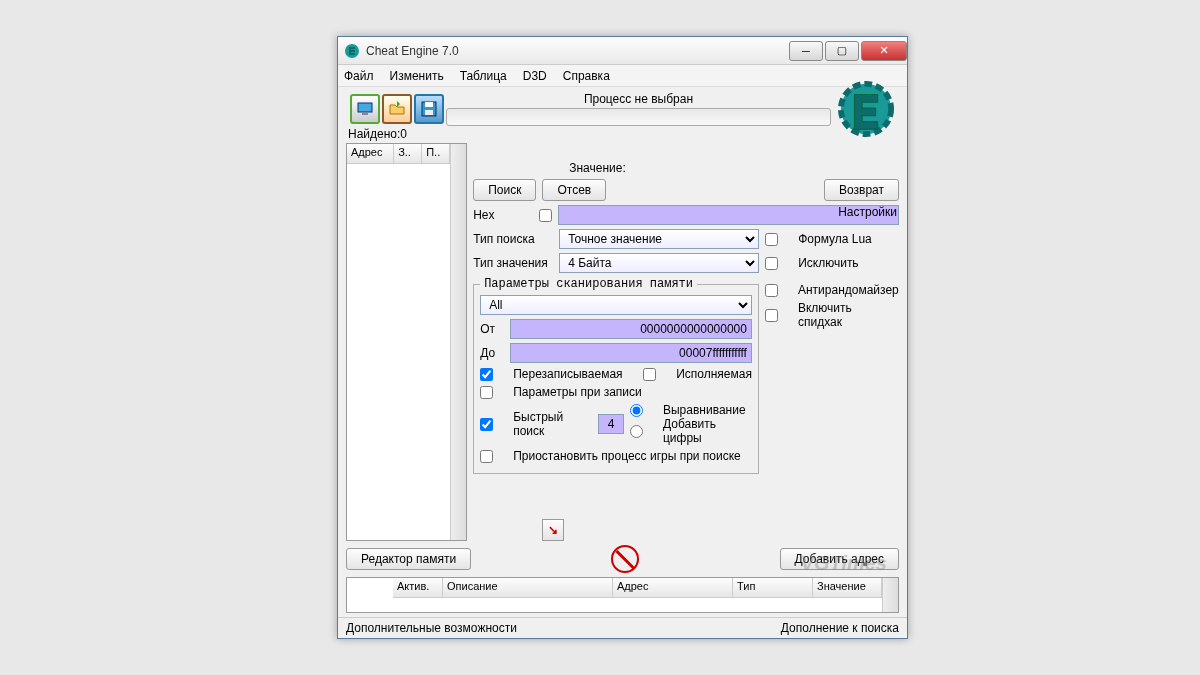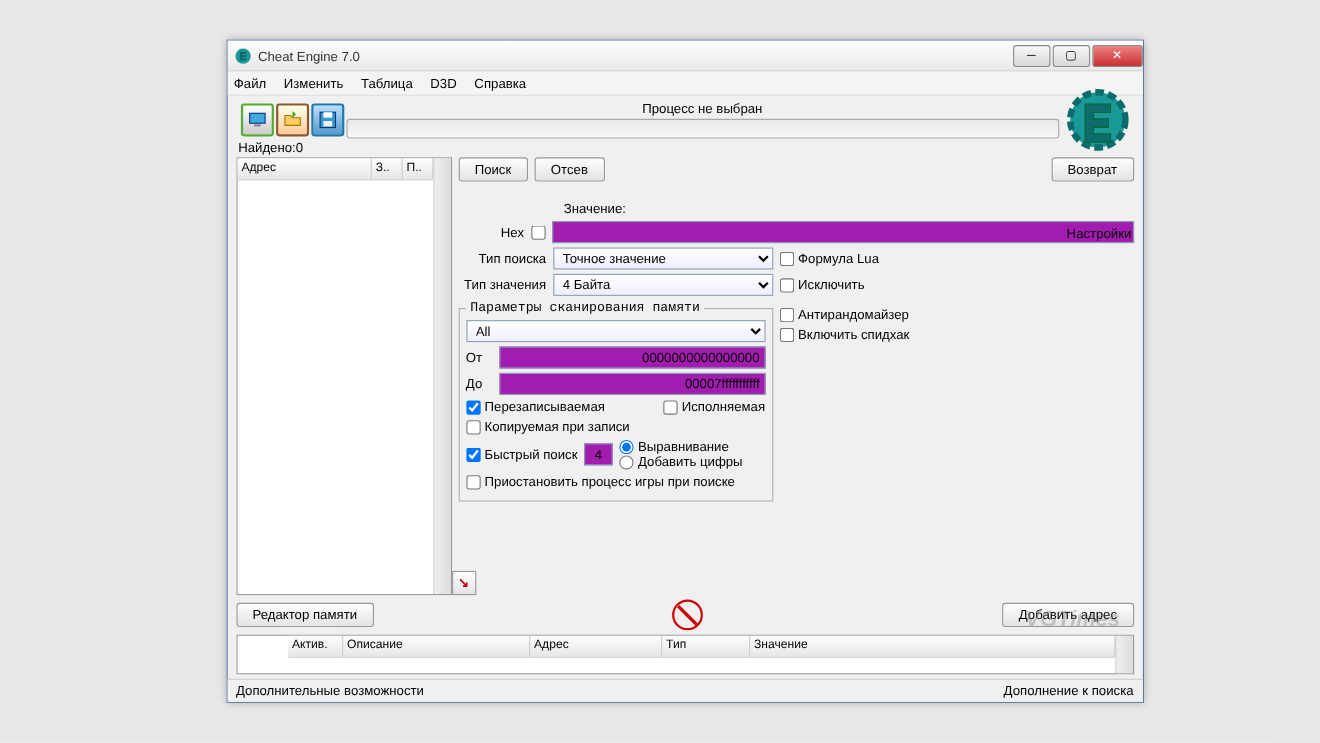--- a/index.html
+++ b/index.html
@@ -1,17 +1,17 @@
 <!DOCTYPE html>
 <html><head>
 <meta charset="utf-8">
 <style>
   * { box-sizing: border-box; font-family: "Segoe UI", Tahoma, sans-serif; font-size: 12px; }
   body { margin: 0; background: #e8e8e8; display: flex; align-items: center; justify-content: center; height: 675px; }
-  .window { width: 834px; background: #f0f0f0; border: 1px solid #5a7aa0; box-shadow: 0 0 8px rgba(0,0,0,.3); margin-left: 45px; }
+  .window { width: 571px; background: #f0f0f0; border: 1px solid #5a7aa0; box-shadow: 0 0 8px rgba(0,0,0,.3); margin-left: 45px; }
   .titlebar { height: 28px; background: linear-gradient(#fdfdfd,#e9e9e9); border-bottom: 1px solid #ccc; display: flex; align-items: center; padding: 0 0 0 6px; }
   .titlebar .icon { width:16px; height:16px; margin-right:6px; }
   .titlebar .title { flex:1; color:#333; }
   .winbtns { display:flex; }
   .winbtn { width:34px; height:20px; margin-left:2px; border:1px solid #888; border-radius:3px; display:flex; align-items:center; justify-content:center; font-size:11px; background:linear-gradient(#f8f8f8,#d8d8d8); cursor:pointer;}
   .winbtn.close { background:linear-gradient(#f08080,#c83030); color:#fff; width:46px;}
   .menubar { height:22px; background:#f4f4f4; border-bottom:1px solid #ddd; padding:0 0; display:flex; align-items:center; gap:4px;}
   .menubar span { padding:2px 6px; cursor:pointer; }
   .toolbar { height:36px; display:flex; align-items:center; padding:2px 4px; gap:2px;}
   .tbtn { width:30px; height:30px; border:2px solid #8a5a2a; background:linear-gradient(#ffe,#fc9); border-radius:3px; display:flex; align-items:center; justify-content:center; cursor:pointer;}
@@ -20,26 +20,26 @@
   .content { position:relative; padding:4px 8px 4px 8px; }
   .found-row { font-size:12px; padding:0 0 2px 2px;}
   .main-grid { display:flex; gap:6px; }
   .leftcol { width:196px; }
   .results-table { border:1px solid #999; height:398px; background:#fff; }
   .results-table .hdr { display:flex; background:linear-gradient(#fdfdfd,#e6e6e6); border-bottom:1px solid #ccc; height:20px;}
   .results-table .hdr div { border-right:1px solid #ccc; padding:2px 4px; font-size:11px;}
   .rightcol { flex:1; }
   .row { display:flex; align-items:center; gap:6px; margin-bottom:4px;}
   .btn { height:22px; padding:0 14px; border:1px solid #999; border-radius:3px; background:linear-gradient(#fdfdfd,#e4e4e4); cursor:pointer; }
-  .lbl { text-align:right; }
-  input[type=text],select { height:20px; border:1px solid #8aa0b8; background:#a21caf; padding:0 4px; }
+  .lbl { }
+  input[type=text],select { height:20px; border:1px solid #8aa0b8; background:#c4b5fd; padding:0 4px; }
   select { background:linear-gradient(#fff,#eef);}
   fieldset { border:1px solid #b0b0b0; padding:4px 6px 6px 6px; margin:0;}
   legend { padding:0 4px;font-family:Liberation Mono, monospace; }
-  .chk { display:flex; align-items:center; gap:4px;}
+  .chk { display:flex; align-items:center; gap:20px;}
   input[type=checkbox],input[type=radio]{ margin:0; width:13px; height:13px;}
   .arrowbtn { width:22px; height:22px; border:1px solid #999; background:linear-gradient(#fdfdfd,#e4e4e4); display:flex; align-items:center; justify-content:center; cursor:pointer; color:#c00; font-weight:bold;}
   .midrow { display:flex; align-items:center; padding:4px 0; gap:6px;}
   .stopicon { width:28px; height:28px; border:2px solid #c00; border-radius:50%; position:relative; margin:0 auto;}
   .stopicon::after { content:""; position:absolute; width:24px; height:3px; background:#c00; top:11px; left:0; transform:rotate(45deg);}
   .addr-table { border:1px solid #999; background:#fff; }
   .addr-table .hdr { display:flex; background:linear-gradient(#fdfdfd,#e6e6e6); border-bottom:1px solid #ccc; height:20px;}
   .addr-table .hdr div { border-right:1px solid #ccc; padding:2px 4px; font-size:11px;}
   .addr-table .datarow { display:flex; height:22px; align-items:center;}
   .addr-table .datarow div { padding:2px 4px; font-size:11px;}
@@ -118,30 +118,30 @@
               <div style="flex:1">Адрес</div>
               <div style="width:28px">З..</div>
               <div style="width:28px">П..</div>
             </div>
           </div>
           <div class="scrollbar-v"></div>
         </div>
       </div>
 
       <div class="rightcol">
+        <div class="row" style="margin-top:18px;">
+          <div style="width:90px;"></div>
+          <span>Значение:</span>
+        </div>
+
         <div class="row">
           <button class="btn">Поиск</button>
           <button class="btn">Отсев</button>
           <div style="flex:1"></div>
           <button class="btn">Возврат</button>
-        </div>
-
-        <div class="row" style="margin-top:18px;">
-          <div style="width:90px;"></div>
-          <span>Значение:</span>
         </div>
         <div class="row">
           <div class="lbl" style="width:60px;">Hex</div>
           <input type="checkbox" style="">
           <input type="text" style="flex: 1 1 0%;">
         </div>
 
         <div class="row">
           <div class="lbl" style="width:80px;">Тип поиска</div>
           <select style="width:200px"><option>Точное значение</option></select>
@@ -178,21 +178,21 @@
                 </label>
               <div style="flex:1"></div>
               <label class="chk">
                   <input type="checkbox" style="accent-color: rgb(136, 136, 136);">
                   <span>Исполняемая</span>
                 </label>
             </div>
             <div class="row">
                 <label class="chk">
                   <input type="checkbox" style="">
-                  <span>Копируемая при записи</span>
+                  <span>Параметры при записи</span>
                 </label>
               </div>
             <div class="row">
               <label class="chk">
                   <input type="checkbox" checked="" style="">
                   <span>Быстрый поиск</span>
                 </label>
               <input type="text" style="width: 26px; text-align: center;" value="4">
               <div>
                 <label class="chk">

